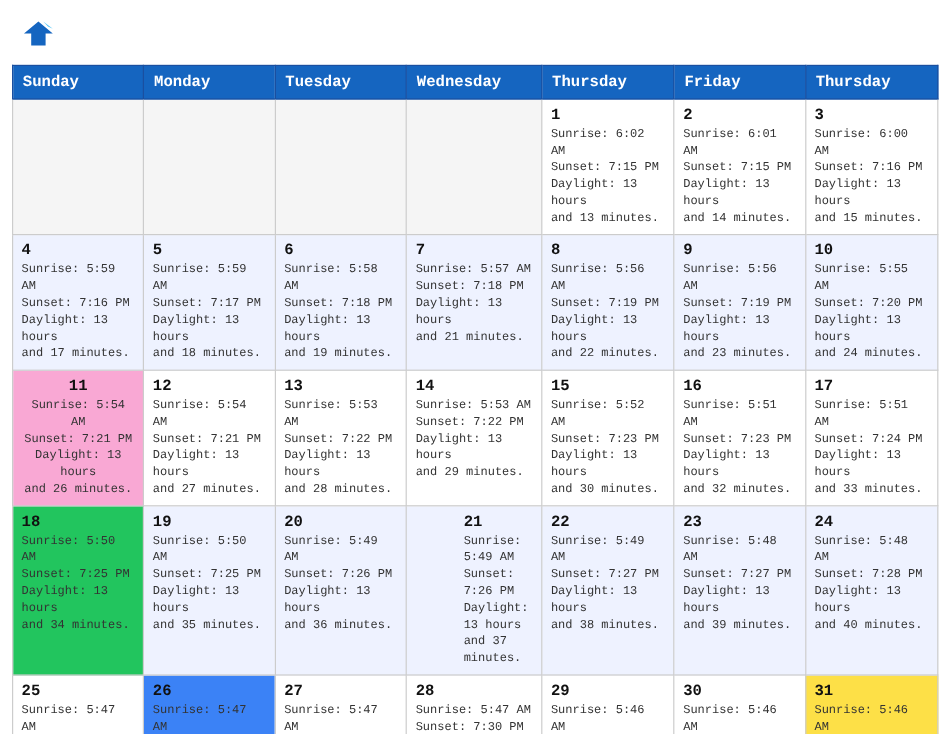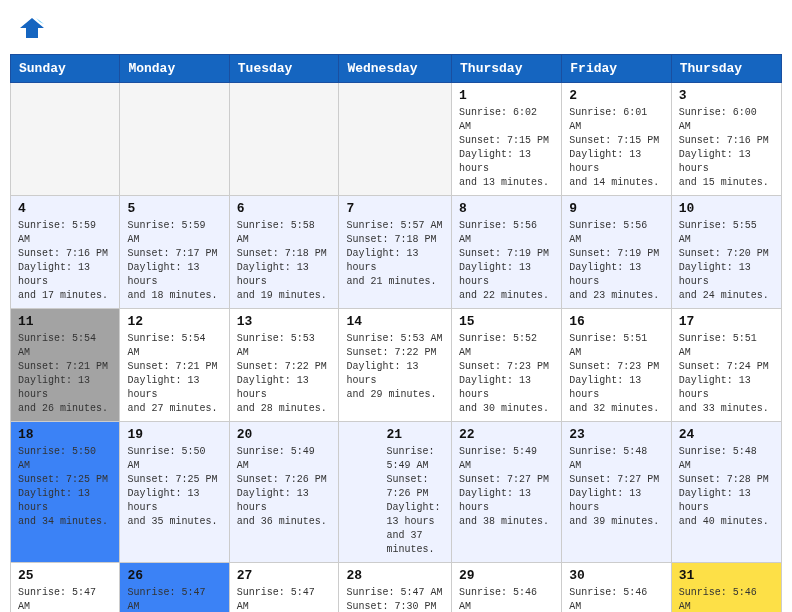--- a/index.html
+++ b/index.html
@@ -208,21 +208,21 @@
         </td>
         <td style="background: rgb(238, 242, 255);">
           <div class="day-num">10</div>
           <div class="day-info" style="white-space: pre-line;">Sunrise: 5:55 AM
 Sunset: 7:20 PM
 Daylight: 13 hours
 and 24 minutes.</div>
         </td>
       </tr>
       <tr>
-        <td style="background: #a3a3a3;">
+        <td style="background: #f9a8d4; text-align: center;">
           <div class="day-num">11</div>
           <div class="day-info" style="white-space: pre-line;">Sunrise: 5:54 AM
 Sunset: 7:21 PM
 Daylight: 13 hours
 and 26 minutes.</div>
         </td>
         <td style="background: rgb(255, 255, 255);">
           <div class="day-num">12</div>
           <div class="day-info" style="white-space: pre-line;">Sunrise: 5:54 AM
 Sunset: 7:21 PM
@@ -259,21 +259,21 @@
         </td>
         <td style="background: rgb(255, 255, 255);">
           <div class="day-num">17</div>
           <div class="day-info" style="white-space: pre-line;">Sunrise: 5:51 AM
 Sunset: 7:24 PM
 Daylight: 13 hours
 and 33 minutes.</div>
         </td>
       </tr>
       <tr>
-        <td style="background: #3b82f6;">
+        <td style="background: #22c55e;">
           <div class="day-num">18</div>
           <div class="day-info" style="white-space: pre-line;">Sunrise: 5:50 AM
 Sunset: 7:25 PM
 Daylight: 13 hours
 and 34 minutes.</div>
         </td>
         <td style="background: rgb(238, 242, 255);">
           <div class="day-num">19</div>
           <div class="day-info" style="white-space: pre-line;">Sunrise: 5:50 AM
 Sunset: 7:25 PM

